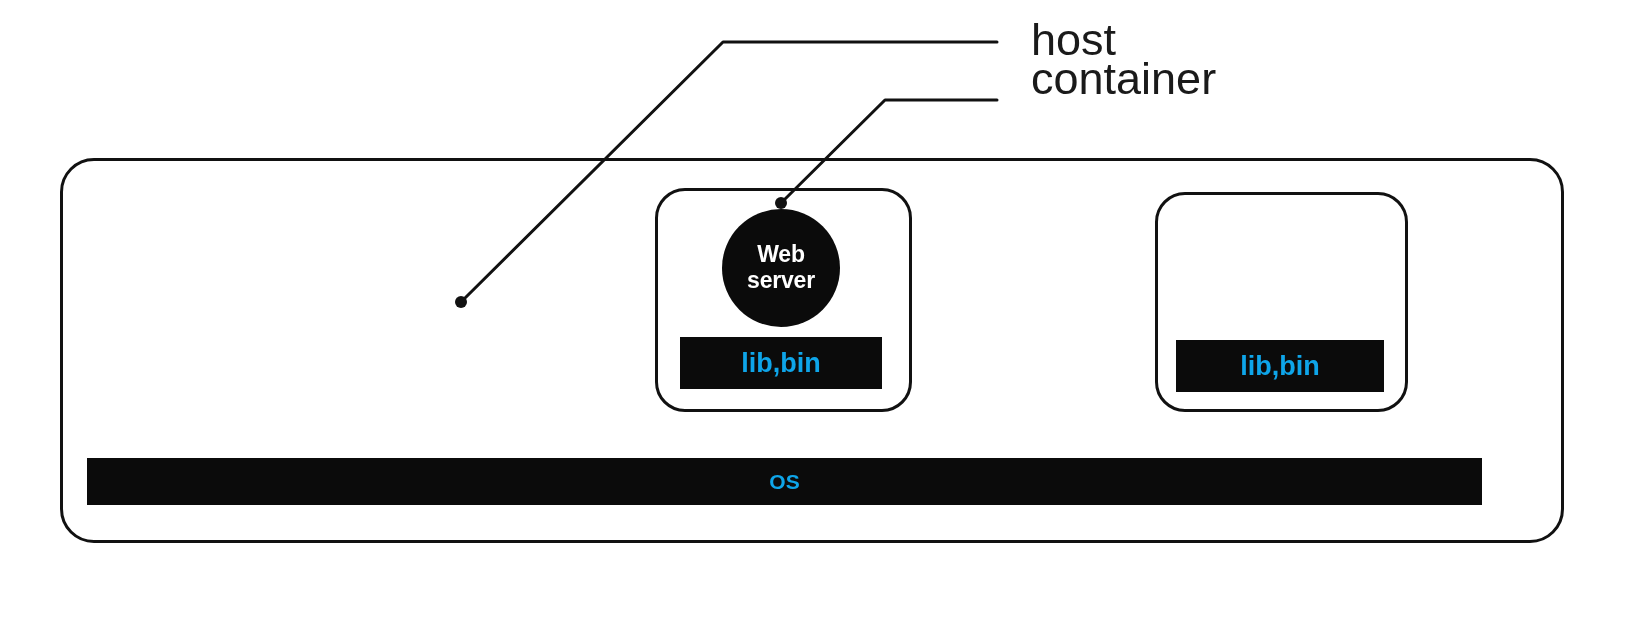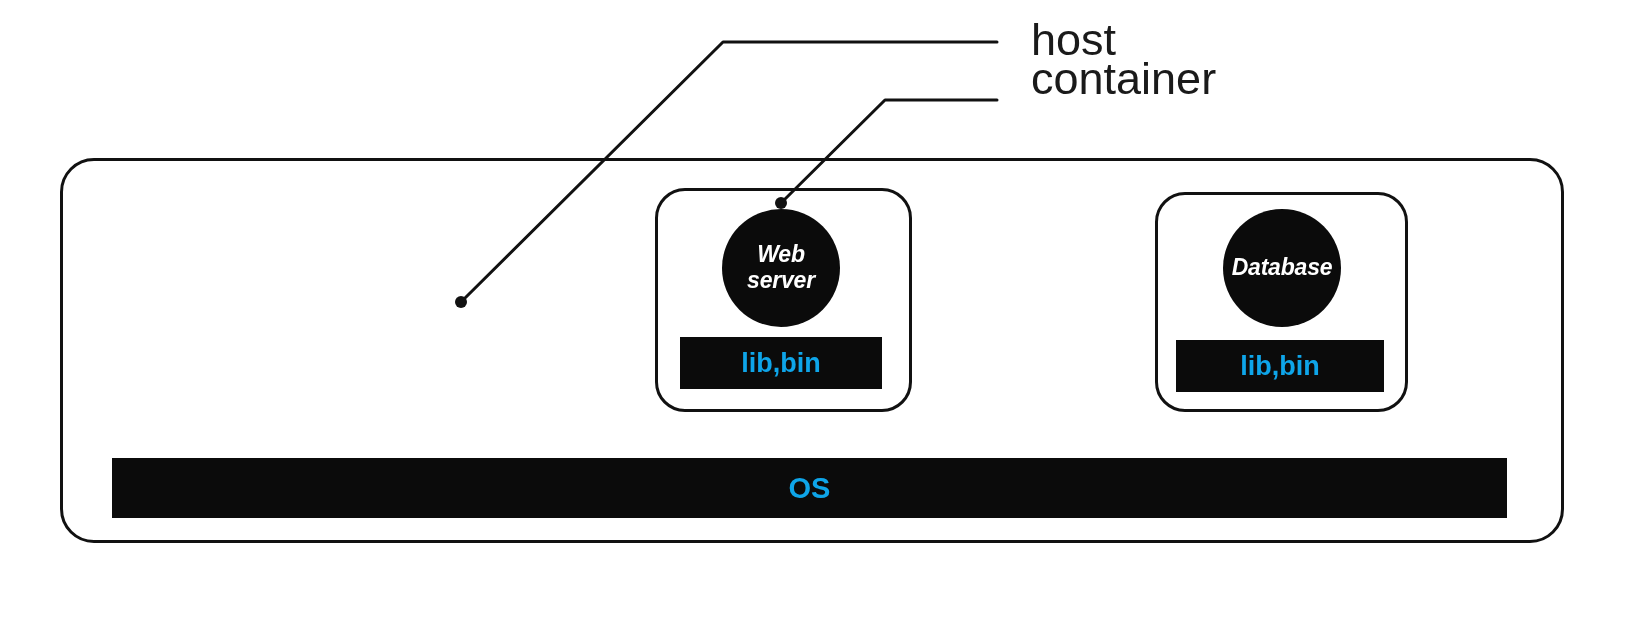--- a/index.html
+++ b/index.html
@@ -90,21 +90,20 @@
     background: #0b0b0b;
     color: #ffffff;
     display: flex;
     align-items: center;
     justify-content: center;
     text-align: center;
     font-weight: 700;
     font-family: "Liberation Sans", sans-serif;
     line-height: 1.12;
     letter-spacing: -0.2px;
-    font-style: italic;
   }
   #circle-myapp {
     left: 231px;
     top: 248px;
     width: 109px;
     height: 109px;
     font-size: 23px;
   }
   #circle-web {
     left: 722px;
@@ -147,48 +146,42 @@
     left: 1176px;
     top: 340px;
     width: 208px;
     height: 52px;
     font-size: 27px;
   }
   #bar-os {
     left: 87px;
     top: 458px;
     width: 1395px;
-    height: 60px;
-    font-size: 29px;
-    margin-left: 25px;
+    height: 47px;
+    font-size: 21px;
   }
 </style>
 </head>
 <body>
 
 <div id="stage">
 
   <div id="host-box"></div>
 
 
   <div class="container-box" id="container-web"></div>
   <div class="node-circle" id="circle-web">
     <div>
       <span>Web</span>
       <span>server</span>
     </div>
   </div>
   <div class="black-bar" id="bar-libbin-web">lib,bin</div>
 
   <div class="container-box" id="container-db"></div>
-  <div class="node-circle" id="circle-db">
-    <div>
-      <span>Database</span>
-    </div>
-  </div>
   <div class="black-bar" id="bar-libbin-db">lib,bin</div>
 
   <div class="black-bar" id="bar-os">OS</div>
 
   <svg id="leaders" viewBox="0 0 1629 620">
     <polyline fill="none" stroke="#111111" stroke-width="3" stroke-linecap="round" stroke-linejoin="round" points="997,42 723,42 461,302"></polyline>
     <circle r="6" fill="#111111" cx="461" cy="302"></circle>
     <circle r="0" fill="none" cy="302"></circle>
 
     <polyline fill="none" stroke="#111111" stroke-width="3" stroke-linecap="round" stroke-linejoin="round" points="997,100 885,100 781,203"></polyline>

